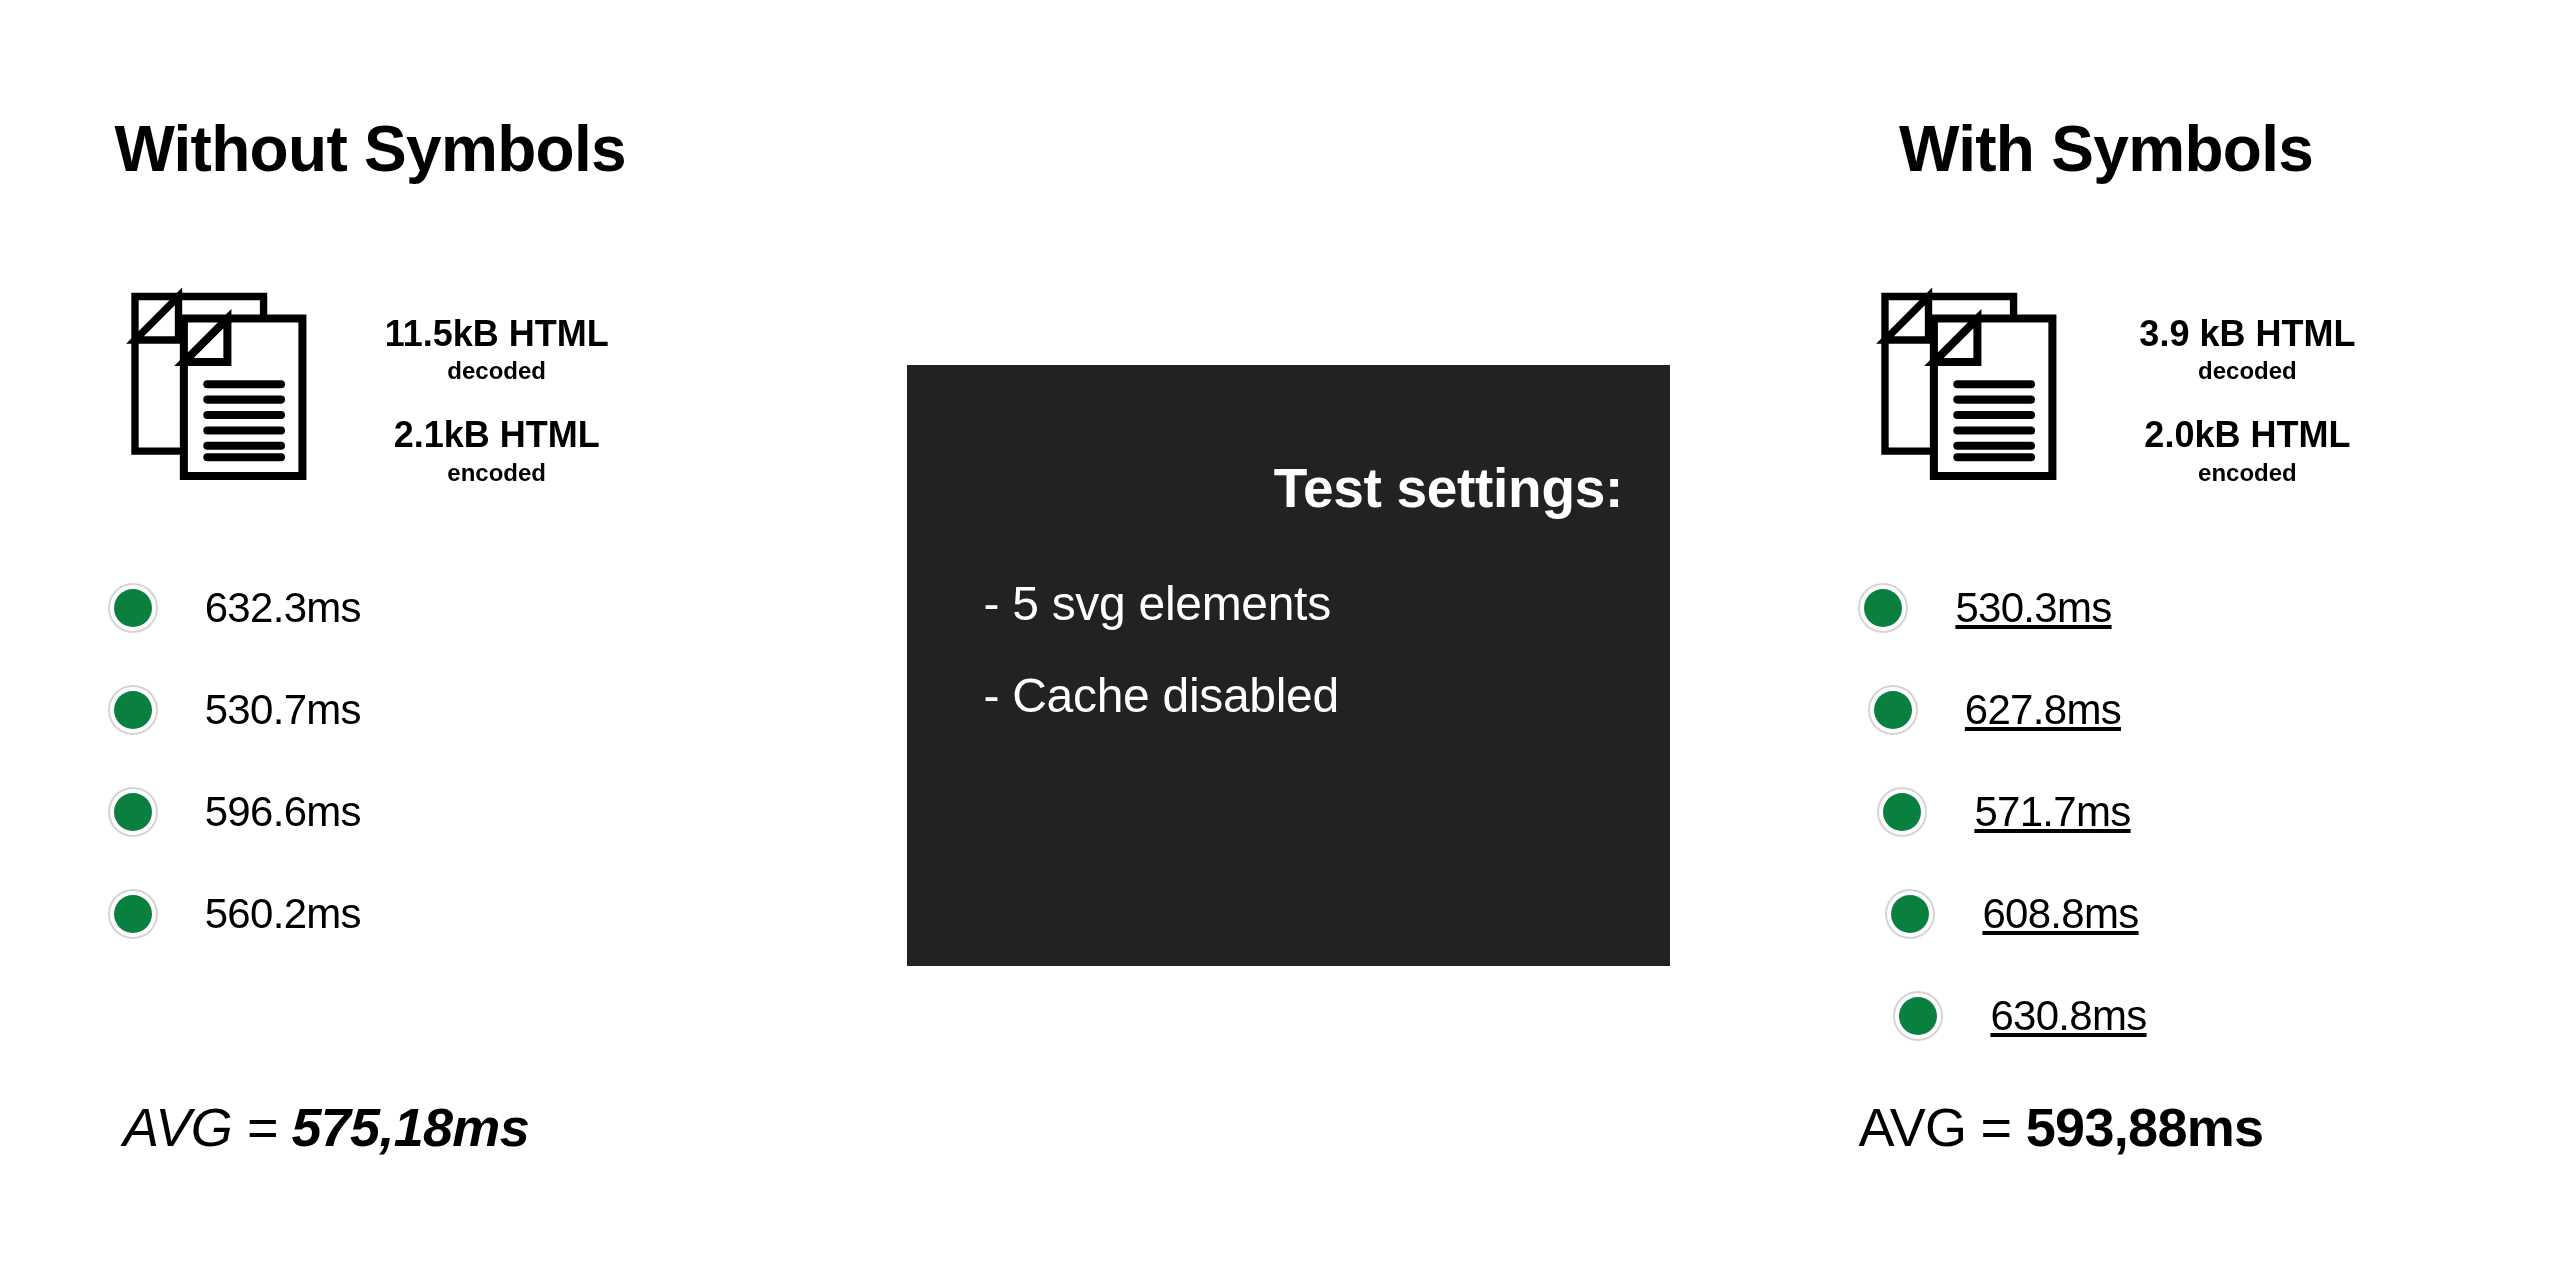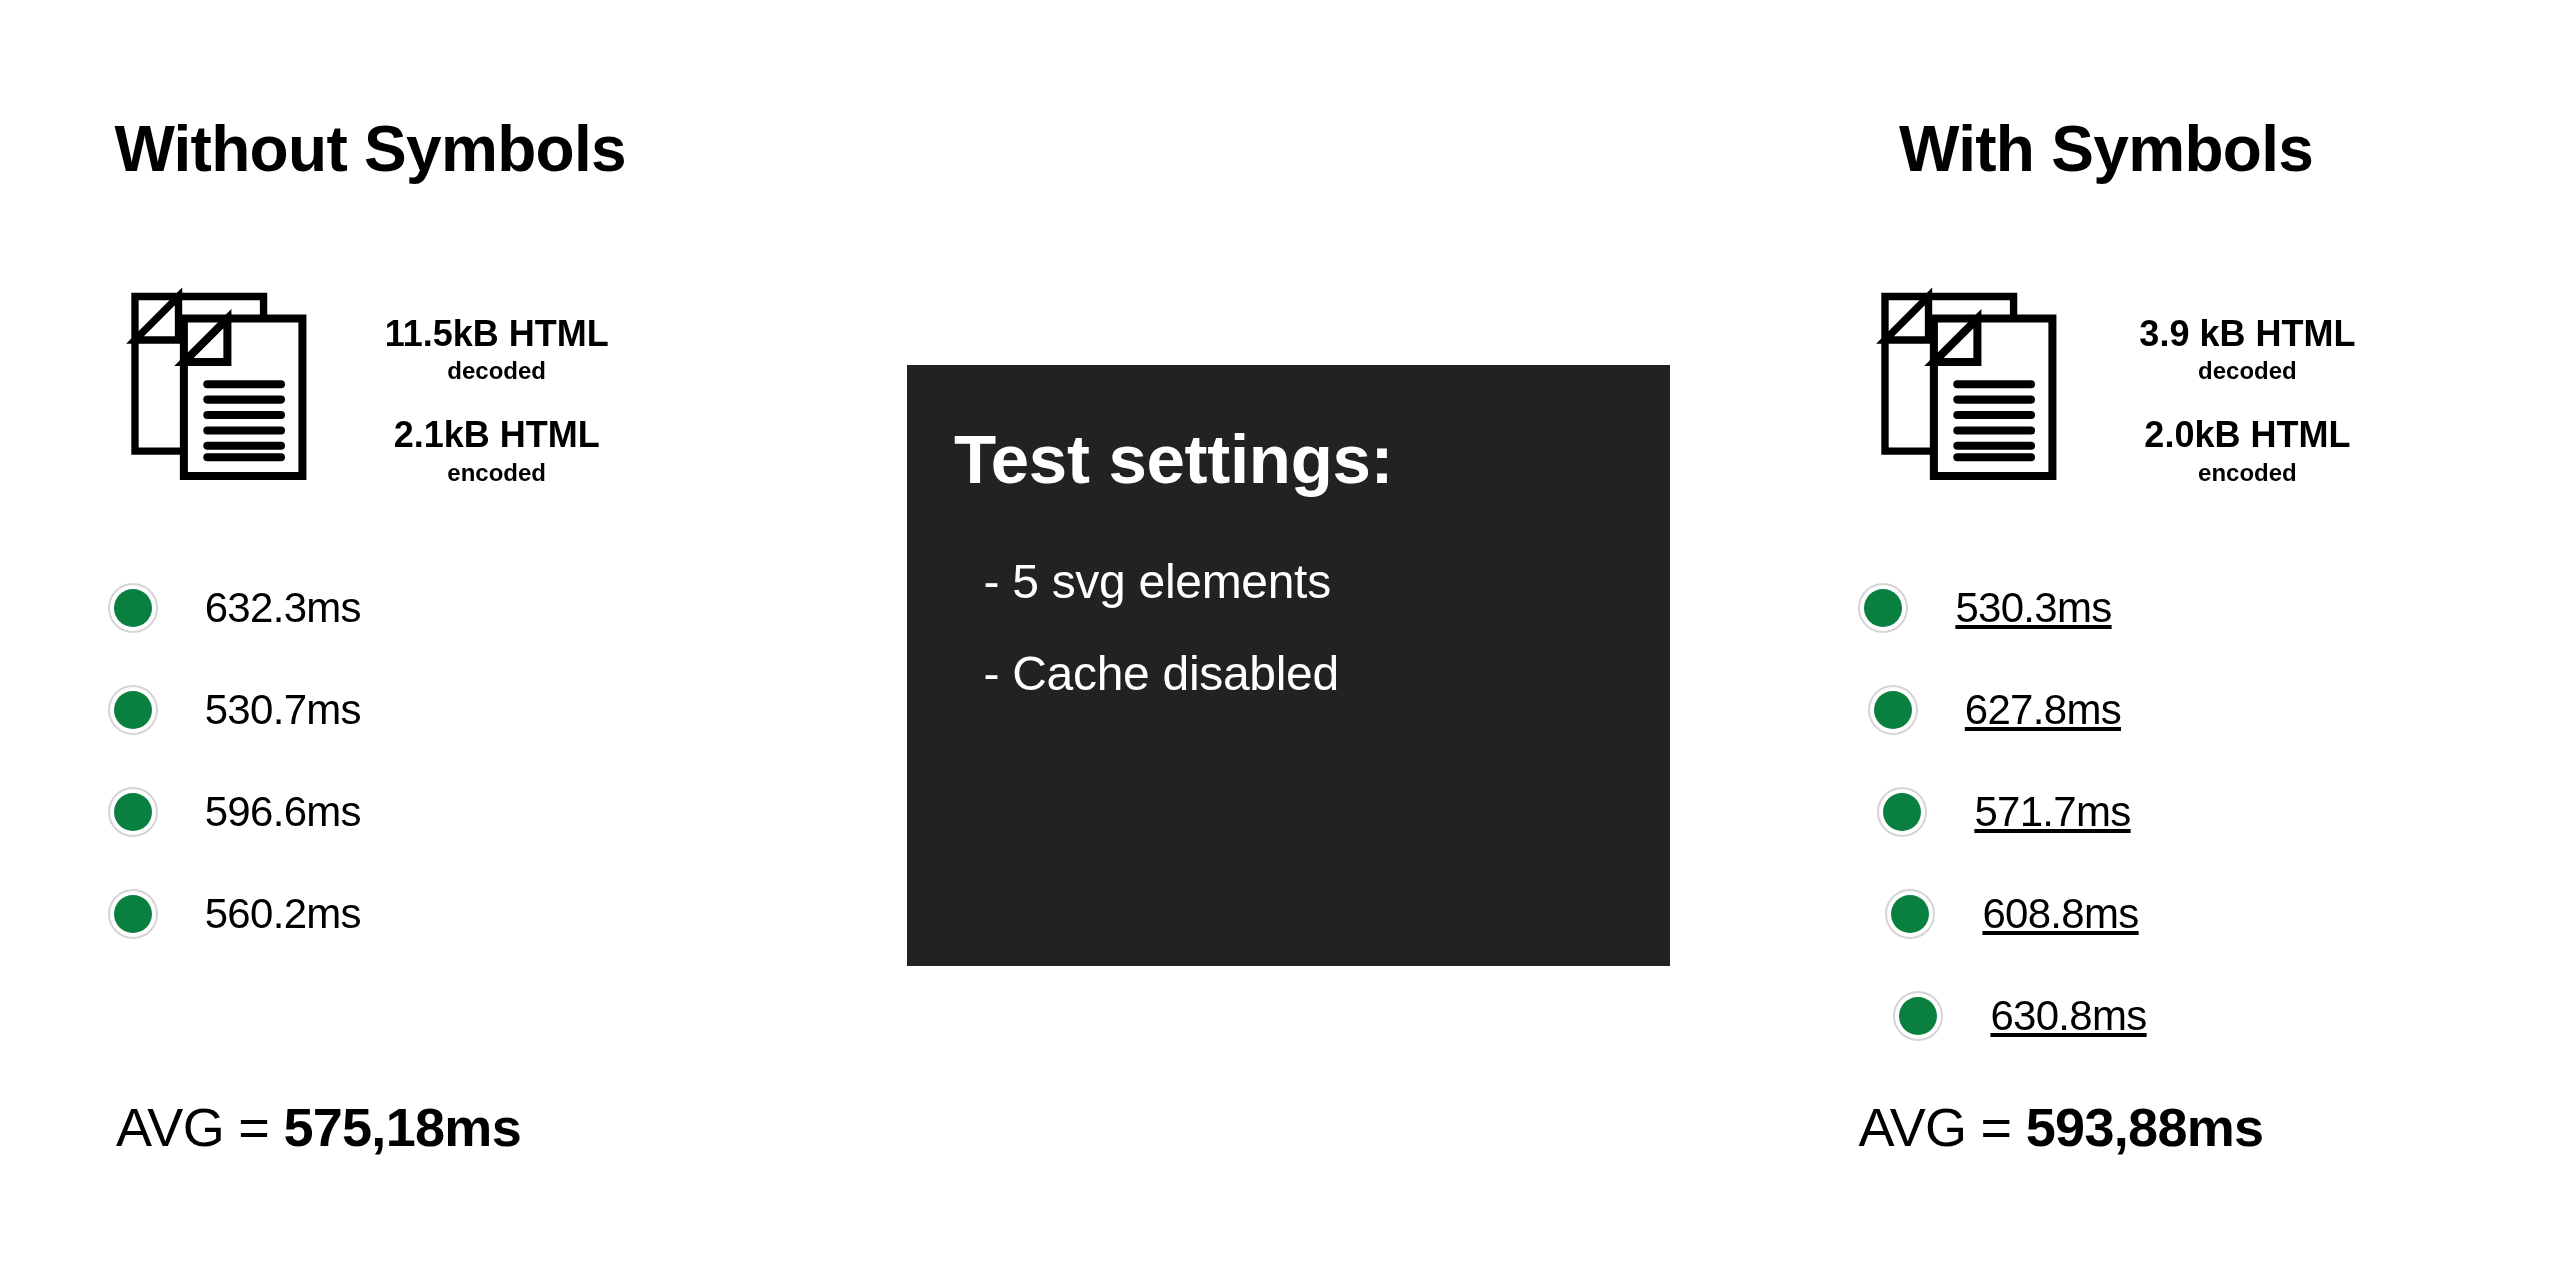--- a/index.html
+++ b/index.html
@@ -133,43 +133,44 @@
   .column.right .timing-row[data-row="4"] { margin-left: 35px; }
 
   
   .avg-line {
     position: absolute;
     top: 1100px;
     font-size: 54px;
     line-height: 1;
     white-space: nowrap;
   }
-  .column.left  .avg-line { left: 15px; }
+  .column.left  .avg-line { left: 22px; font-style: italic; }
   .column.right .avg-line { left: 13.4px; }
   .avg-prefix { font-weight: normal; letter-spacing: -0.7px; }
   .avg-value  { font-weight: bold; letter-spacing: -0.7px; }
 
   
   .settings-panel {
     position: absolute;
     left: 907px;
     top: 365px;
     width: 763px;
     height: 601px;
     background: #222222;
     box-sizing: border-box;
     padding: 60px 47px 0 47px;
   }
   .settings-title {
     color: #ffffff;
-    font-size: 69px;
+    font-size: 55px;
     font-weight: bold;
-    text-align: left;
+    text-align: right;
     line-height: 1;
     letter-spacing: -0.3px;
+    margin-top: 36px;
   }
   .settings-list {
     margin-top: 64px;
     padding-left: 29.5px;
   }
   .settings-item {
     color: #ffffff;
     font-size: 48px;
     font-weight: normal;
     line-height: 1;

